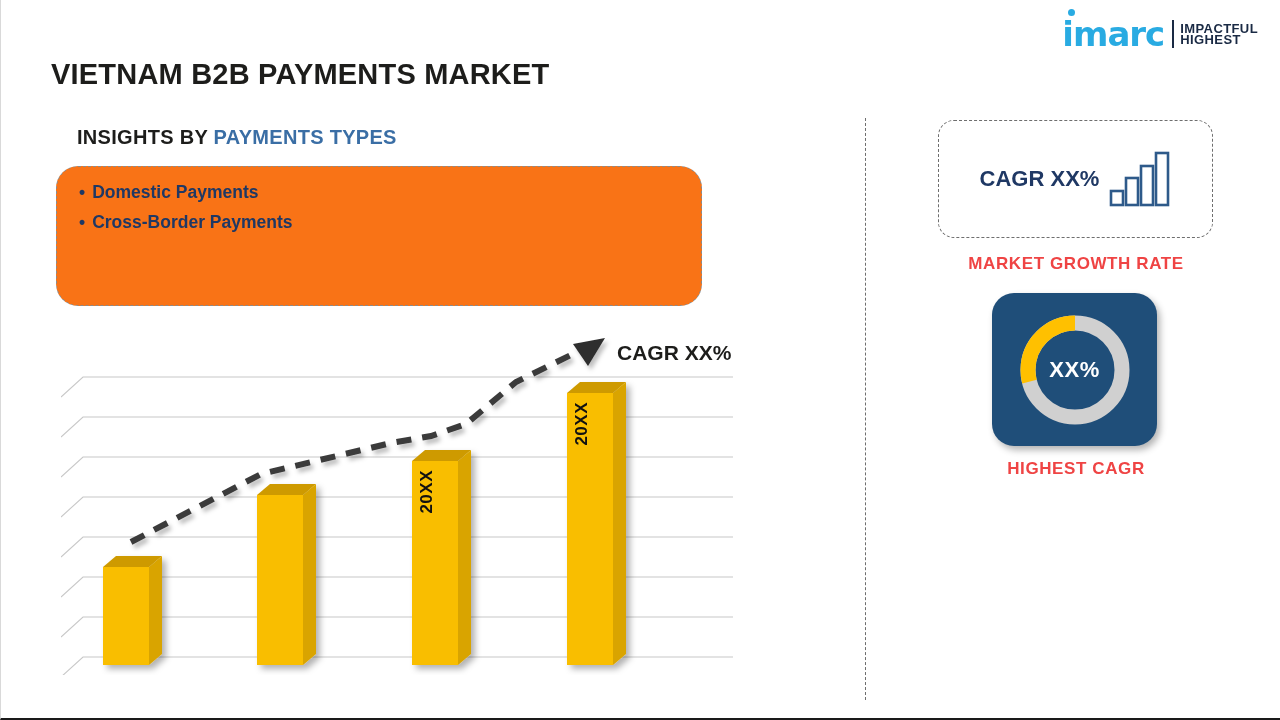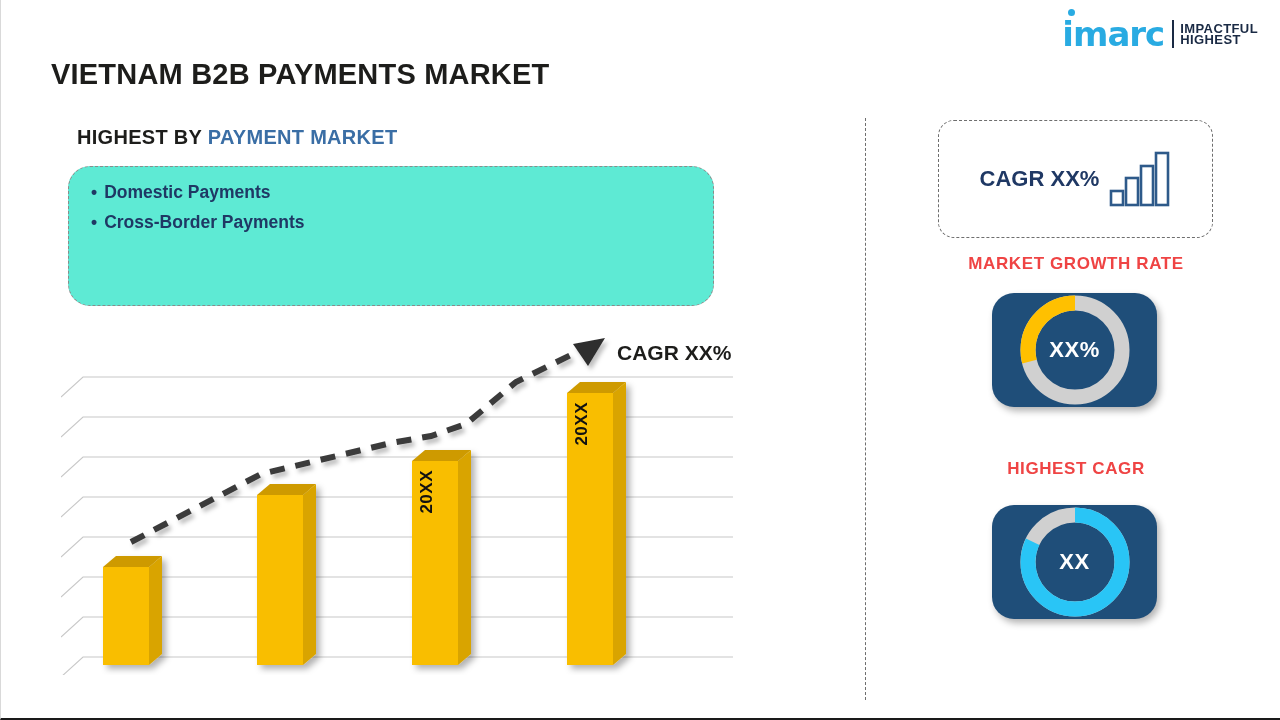--- a/index.html
+++ b/index.html
@@ -84,28 +84,28 @@
     font-weight: 700;
     color: #1d1d1b;
     letter-spacing: .3px;
     white-space: nowrap;
   }
   #breakup-heading .hl { color: #3a6ea5; }
 
   
   #segments-box {
     position: absolute;
-    left: 67px;
+    left: 55px;
     top: 166px;
     width: 646px;
     height: 140px;
     border: 1.4px dashed #8b8b8b;
     border-radius: 22px;
     box-sizing: border-box;
-    background: #5eead4;
+    background: #f97316;
   }
   #segments-list {
     list-style: none;
     margin: 0;
     padding: 10px 0 0 22px;
   }
   #segments-list li {
     font-size: 17.5px;
     font-weight: 700;
     color: #1f3864;
@@ -202,21 +202,21 @@
     letter-spacing: .6px;
     white-space: nowrap;
   }
   #caption-growth { left: 930px; top: 254px; }
   #caption-cagr   { left: 930px; top: 459px; }
   #caption-market { left: 930px; top: 670px; }
 
   .donut-tile {
     position: absolute;
     width: 165px;
-    height: 114px;
+    height: 153px;
     background: #1f4E79;
     border-radius: 22px;
     box-shadow: 3px 4px 7px rgba(0,0,0,.30);
     display: flex;
     align-items: center;
     justify-content: center;
   }
   #tile-cagr   { left: 991px; top: 293px; }
   #tile-market { left: 991px; top: 505px; }
   .donut-center {
@@ -240,21 +240,21 @@
     <div class="logo-divider"></div>
     <div class="tagline">
       <div>IMPACTFUL</div>
       <div>HIGHEST</div>
     </div>
   </div>
 
   <div id="page-title">VIETNAM B2B PAYMENTS MARKET</div>
 
   <div id="breakup-heading">
-    <span>HIGHEST BY </span><span class="hl">PAYMENT MARKET</span>
+    <span>INSIGHTS BY </span><span class="hl">PAYMENTS TYPES</span>
   </div>
 
   <div id="segments-box">
     <ul id="segments-list">
       <li>Domestic Payments</li>
       <li>Cross-Border Payments</li>
     </ul>
   </div>
 
   <div id="chart">
@@ -338,21 +338,14 @@
 
   <div class="donut-tile" id="tile-cagr">
     <svg width="124" height="124" viewBox="0 0 124 124">
       <circle cx="62" cy="62" r="47" fill="none" stroke="#D0D0D0" stroke-width="15"></circle>
       <circle cx="62" cy="62" r="47" fill="none" stroke="#FFC000" stroke-width="15" stroke-dasharray="85.6 209.7" transform="rotate(-90 62 62) scale(1,-1) translate(0,-124)" style="transform-box: view-box;"></circle>
     </svg>
     <div class="donut-center">XX%</div>
   </div>
   <div class="panel-caption" id="caption-cagr">HIGHEST CAGR</div>
 
-  <div class="donut-tile" id="tile-market">
-    <svg width="124" height="124" viewBox="0 0 124 124">
-      <circle cx="62" cy="62" r="47" fill="none" stroke="#D0D0D0" stroke-width="15"></circle>
-      <circle cx="62" cy="62" r="47" fill="none" stroke="#29C5F6" stroke-width="15" stroke-dasharray="242.2 53.2" transform="rotate(-90 62 62)" style="transform-box: view-box;"></circle>
-    </svg>
-    <div class="donut-center">XX</div>
-  </div>
 
 </div>
 
 </body></html>

